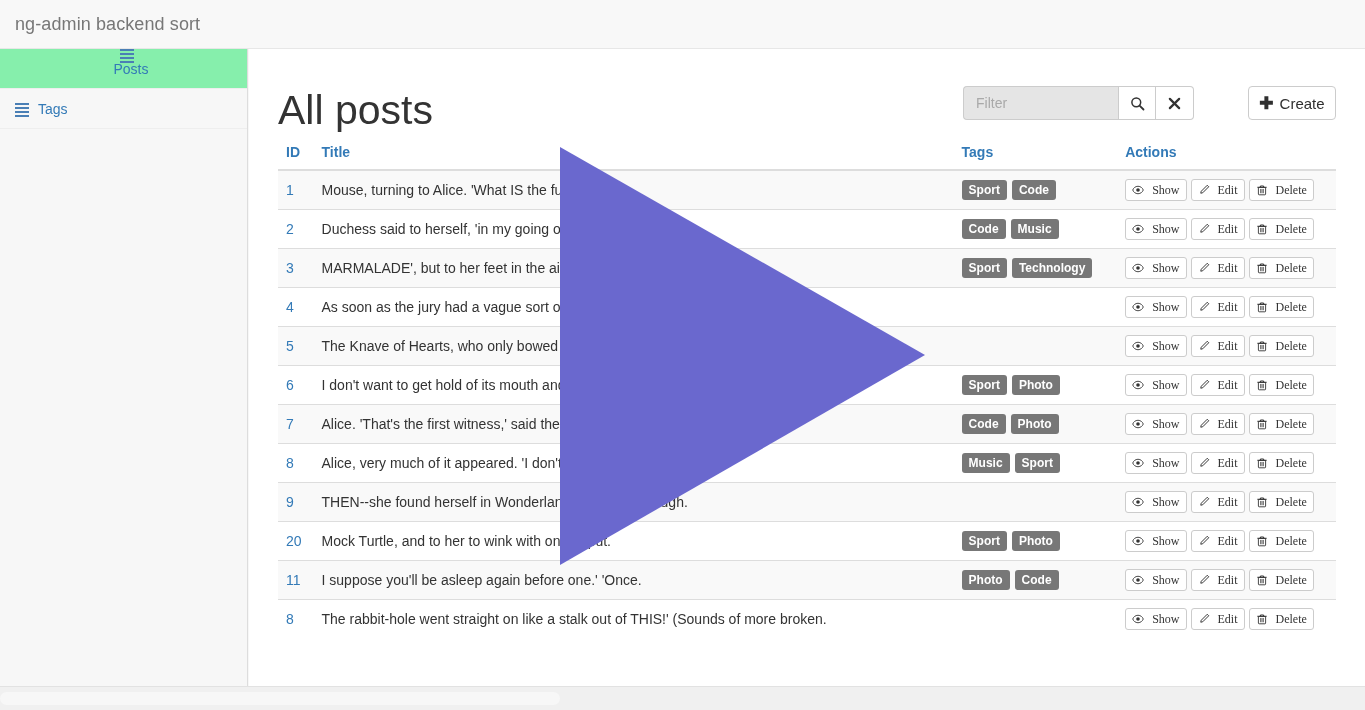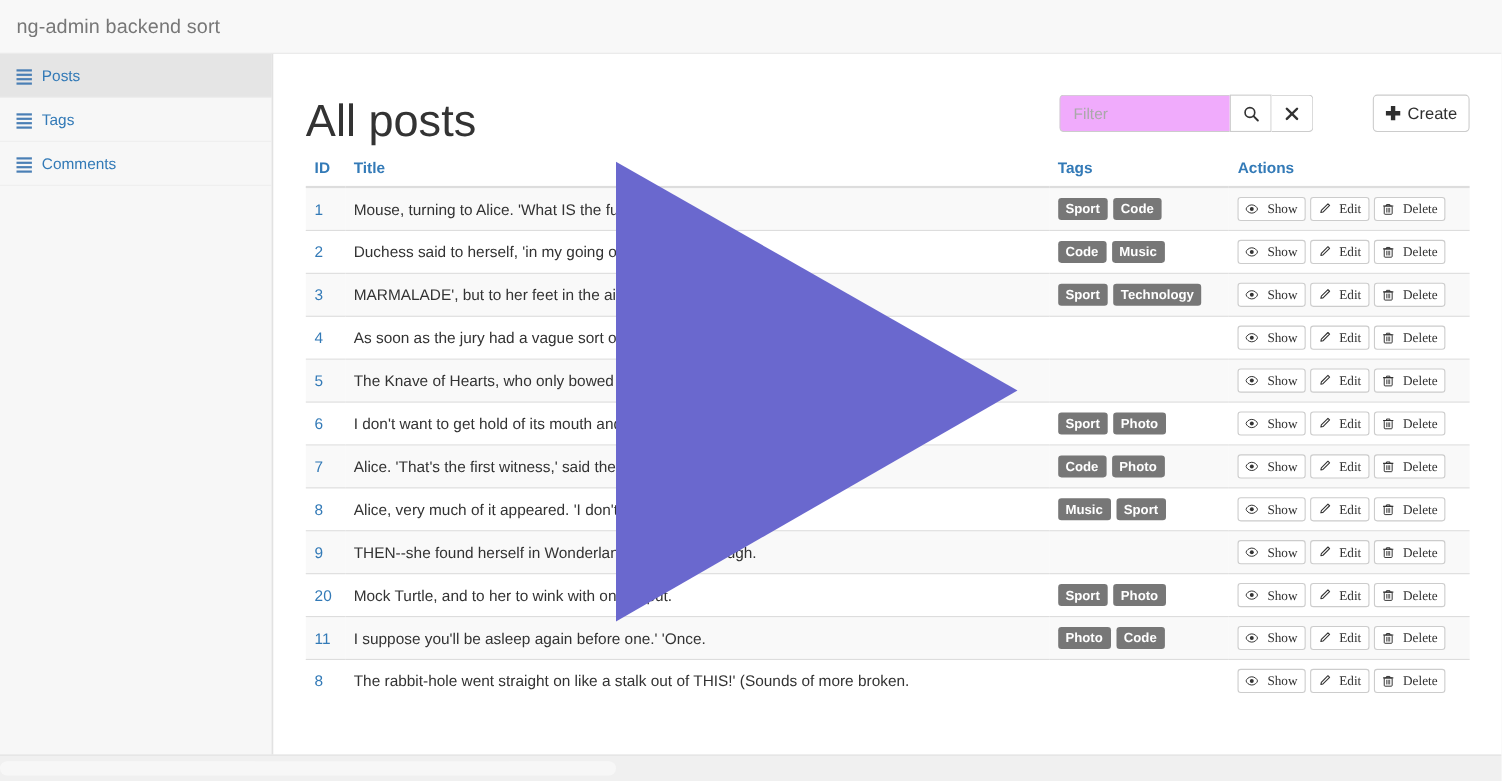--- a/index.html
+++ b/index.html
@@ -39,21 +39,21 @@
   }
   .nav-item {
     display: flex; align-items: center;
     height: 40px;
     padding-left: 15px;
     border-bottom: 1px solid #eeeeee;
     color: #337ab7;
     font-size: 14px;
     cursor: pointer;
   }
-  .nav-item.active { background: #e5e5e5; }
+  .nav-item.active { background: #86efac; flex-direction: column; }
   .nav-icon {
     display: inline-block;
     width: 14px; height: 12px;
     margin-right: 9px;
     position: relative;
     flex: 0 0 auto;
   }
   .nav-icon i {
     position: absolute; left: 0; right: 0; height: 2px;
     background: #4a7fb5;
@@ -91,21 +91,21 @@
   .filter-input {
     width: 155px; height: 34px;
     border: 1px solid #cccccc;
     border-right: none;
     border-radius: 4px 0 0 4px;
     padding: 6px 12px;
     font-size: 14px;
     font-family: "Liberation Sans", sans-serif;
     color: #555;
     outline: none;
-    background: #f0abfc;
+    background: #e5e5e5;
   }
   .filter-input::placeholder { color: #a9a9a9; }
   .btn {
     background: #ffffff;
     border: 1px solid #cccccc;
     color: #333;
     font-size: 14px;
     font-family: "Liberation Sans", sans-serif;
     height: 34px;
     padding: 6px 12px;
@@ -237,29 +237,20 @@
       <span>Posts</span>
     </div>
     <div class="nav-item">
       <span class="nav-icon">
           <i></i>
           <i></i>
           <i></i>
           <i></i>
         </span>
       <span>Tags</span>
-    </div>
-    <div class="nav-item">
-      <span class="nav-icon">
-          <i></i>
-          <i></i>
-          <i></i>
-          <i></i>
-        </span>
-      <span>Comments</span>
     </div>
   </div>
 
   <div class="main">
     <div class="main-inner">
 
       <div class="page-head">
         <h1 class="page-title">All posts</h1>
 
         <div class="head-tools">

